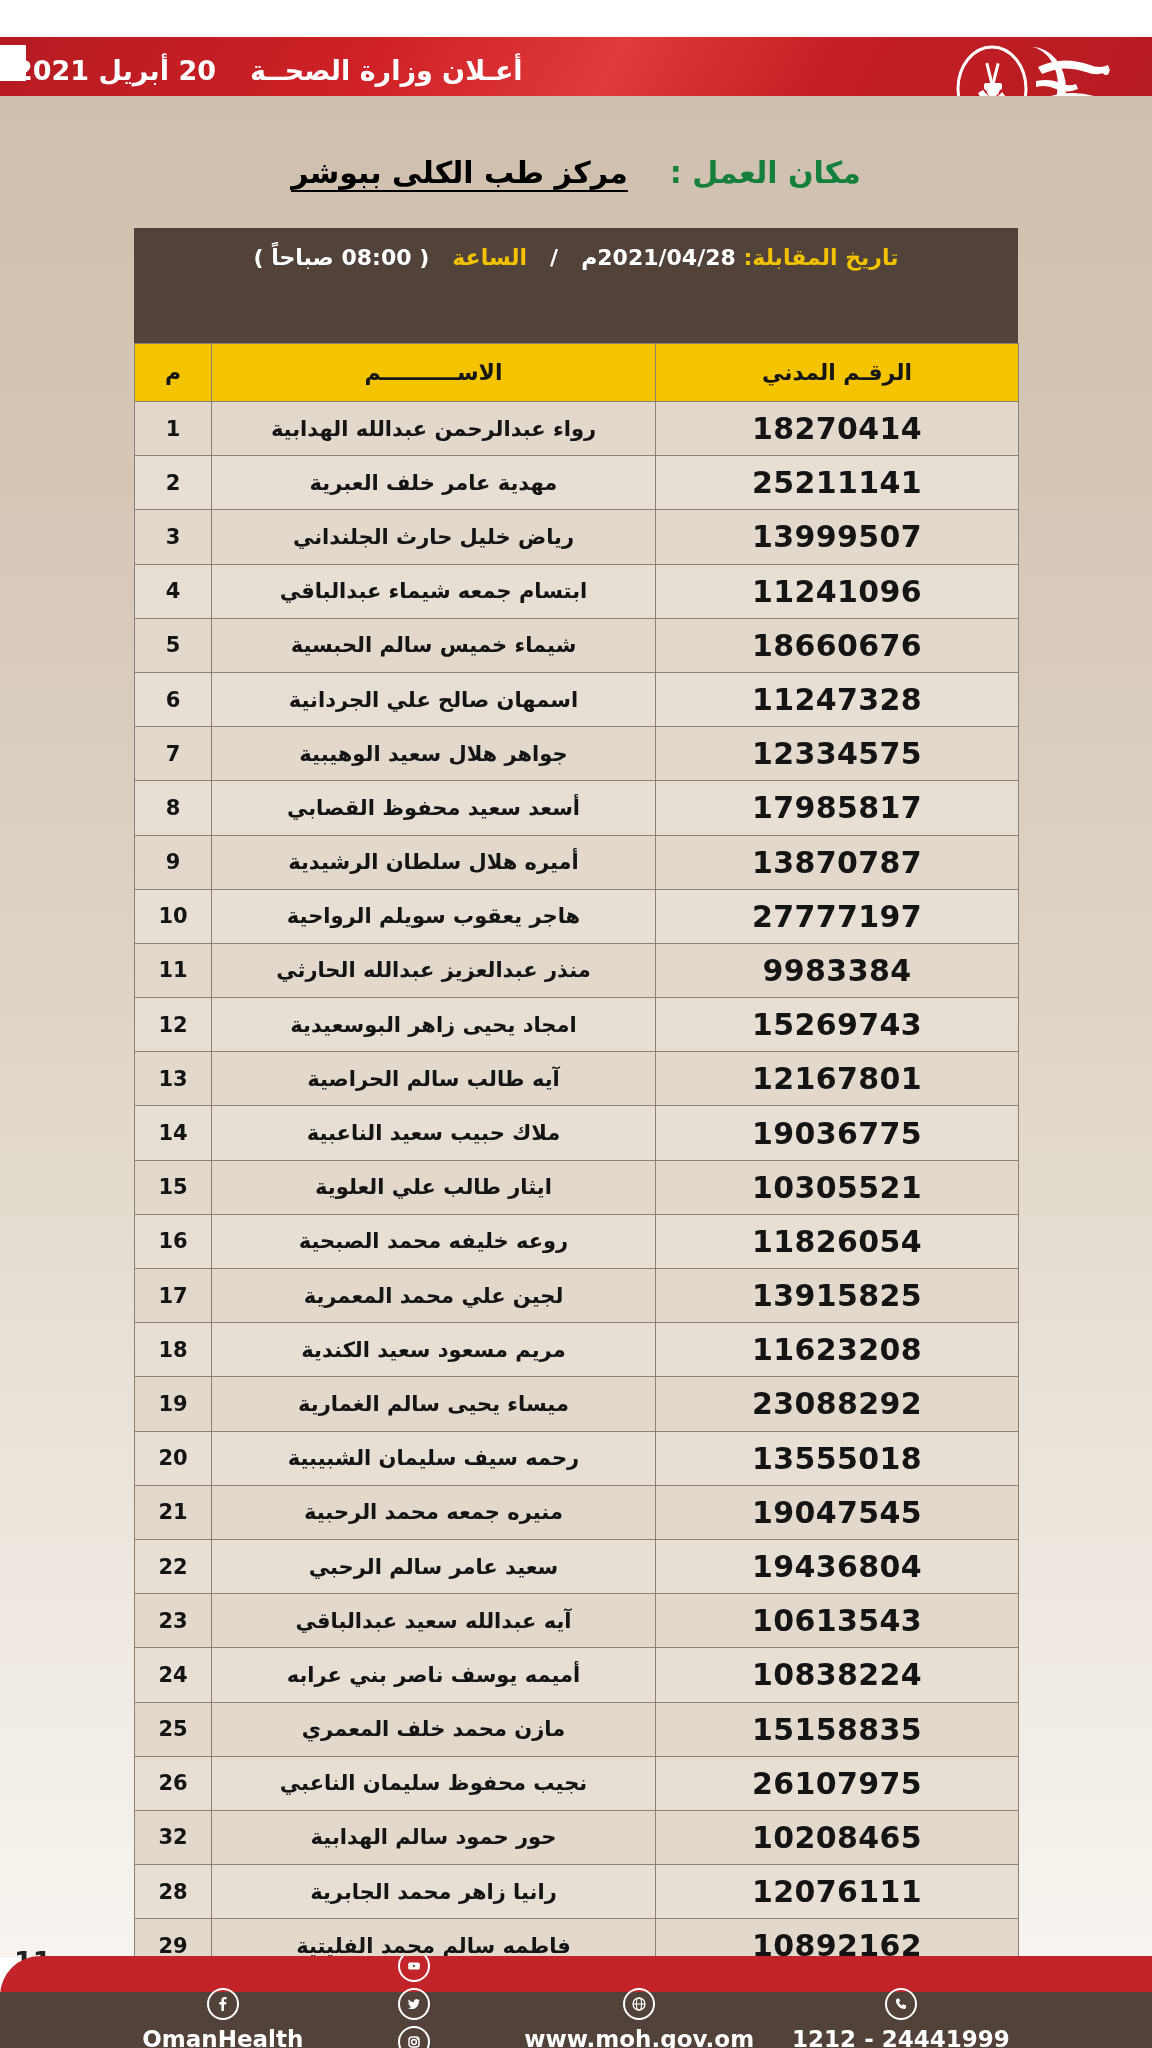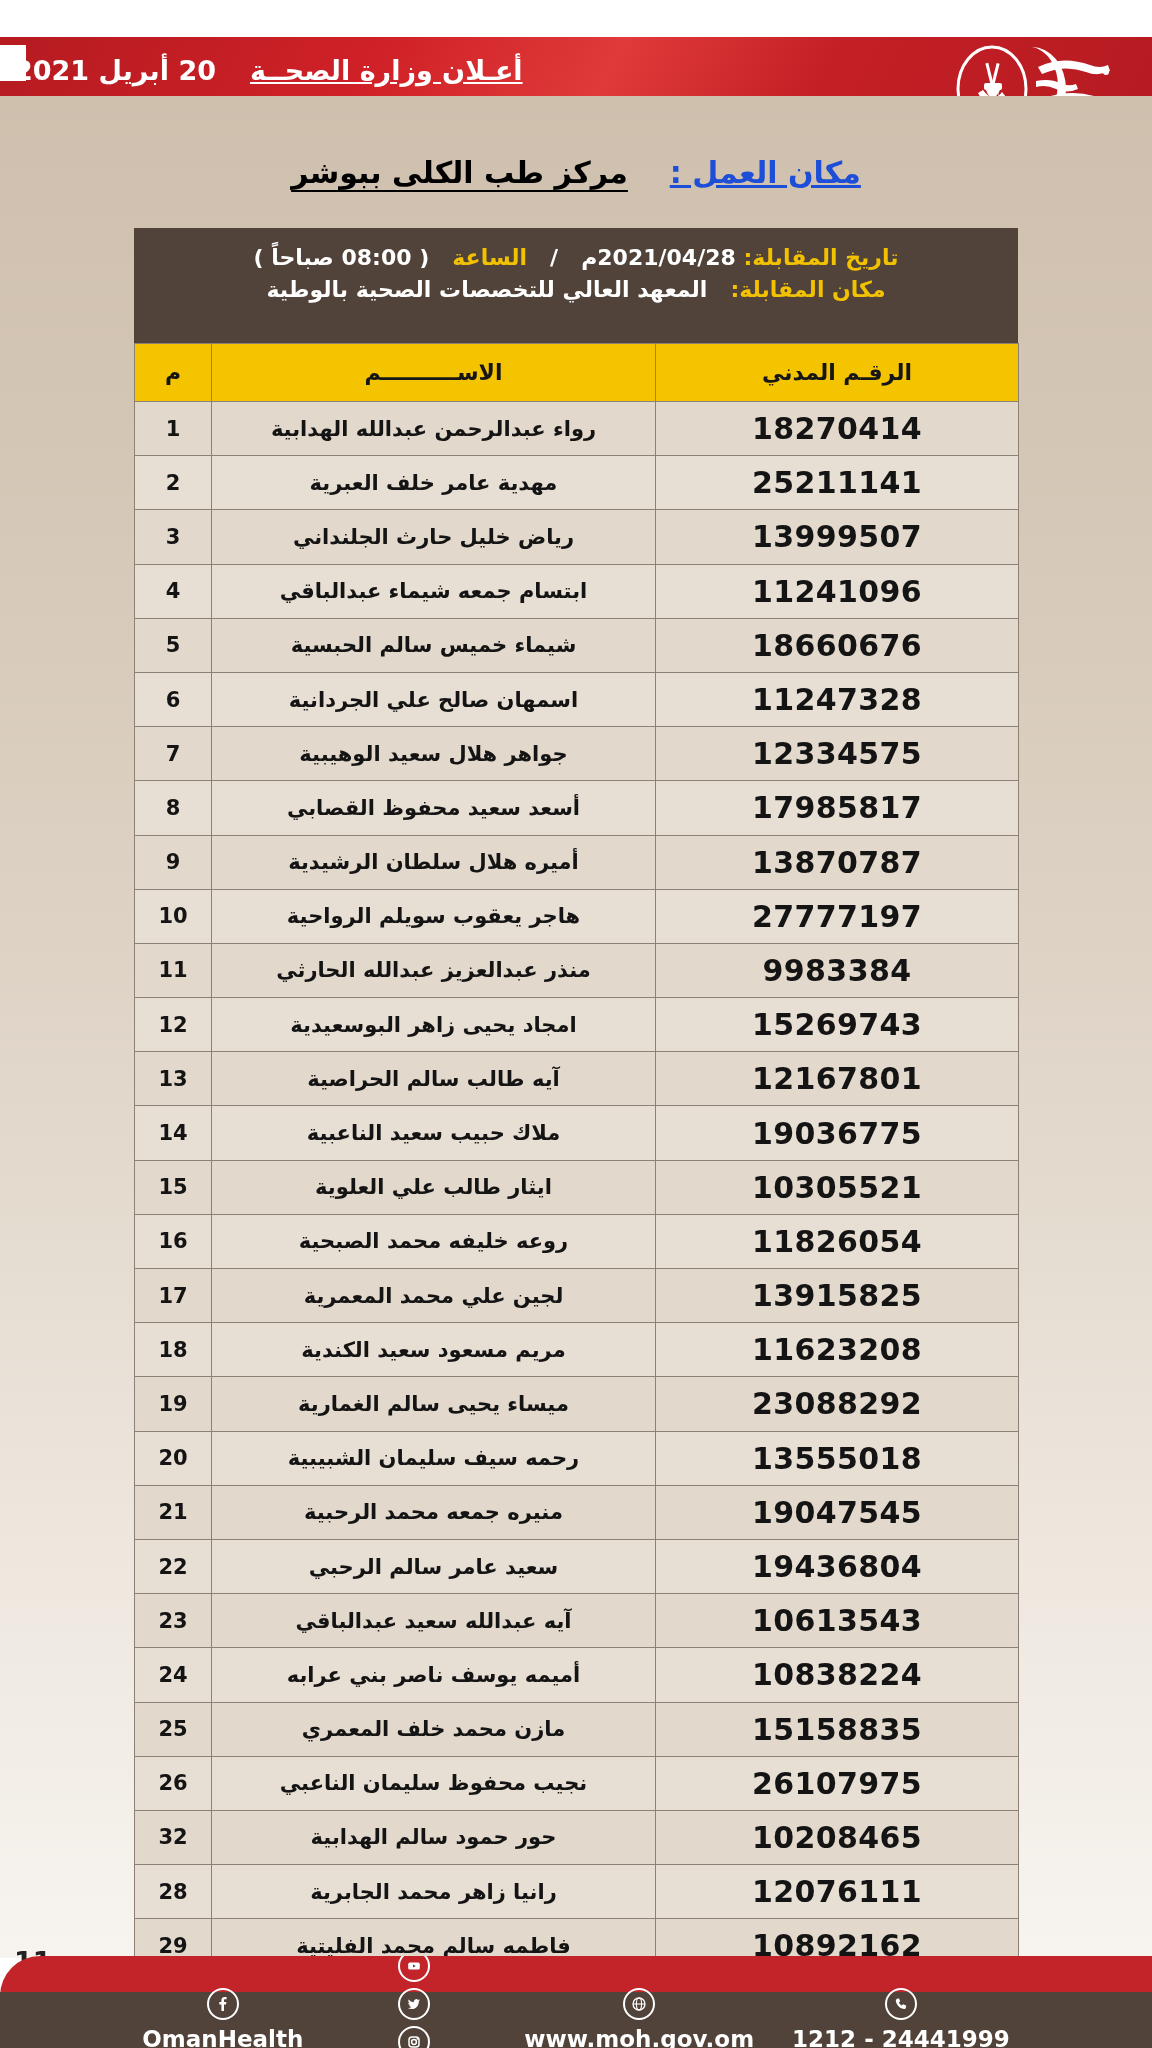--- a/index.html
+++ b/index.html
@@ -17,35 +17,35 @@
   .header-white-swoosh{position:absolute;left:0;top:64px;width:1152px;height:46px;
       background:#ffffff;border-radius:0 0 0 0;
       clip-path:polygon(0 18px,0 46px,1152px 46px,1152px 0px,780px 0px,400px 14px,120px 19px);}
   .header-tan-swoosh{position:absolute;left:0;top:74px;width:1152px;height:40px;
       background:#cfc0ae;
       clip-path:polygon(0 16px,0 40px,1152px 40px,1152px 0px,760px 2px,380px 14px,110px 17px);}
   .hdr-left-tab{position:absolute;left:0;top:8px;width:26px;height:36px;background:#ffffff;}
   .hdr-text{position:absolute;top:9px;left:14px;width:740px;height:48px;
       display:flex;align-items:center;justify-content:flex-start;flex-direction:row-reverse;gap:34px;
       color:#ffffff;font-weight:bold;font-size:27px;direction:rtl;}
-  .hdr-announce{letter-spacing:.5px;text-decoration:underline;}
+  .hdr-announce{letter-spacing:.5px;}
   .hdr-date-txt{letter-spacing:.5px;}
 
   .logo{position:absolute;right:22px;top:4px;width:210px;height:96px;}
   .logo svg{display:block;}
 
   
   .page-bg{position:absolute;left:0;top:96px;width:1152px;height:1862px;background:#cfc0ae;}
   .page-bg-inner{position:absolute;left:0;top:0;width:1152px;height:1862px;
       background:linear-gradient(180deg,#cfc0ae 0%,#d4c6b5 18%,#ddd2c4 45%,#ece5dc 75%,#f7f4ef 100%);}
 
   
   .worksite{position:absolute;top:155px;left:0;width:1152px;text-align:center;
       direction:rtl;font-size:30px;font-weight:bold;color:#1a1a1a;}
-  .worksite .label{color:#1d4ed8;text-decoration:underline;}
+  .worksite .label{color:#15803d;}
   .worksite .value{color:#000000;text-decoration:underline;text-underline-offset:7px;
       text-decoration-thickness:2px;}
 
   
   .info-banner{position:absolute;left:134px;top:228px;width:884px;height:115px;
       background:#514339;box-sizing:border-box;padding:14px 0 16px 0;direction:rtl;text-align:center;}
   .info-line{font-size:22px;font-weight:bold;color:#ffffff;line-height:1.45;white-space:nowrap;}
   .info-line .k{color:#f2c200;}
   .info-line .t{color:#f2c200;}
 
@@ -137,25 +137,20 @@
   <div class="info-line">
     <span class="k">تاريخ المقابلة:</span>
     <span>2021/04/28م</span>
     <span>&nbsp;</span>
     <span>/</span>
     <span>&nbsp;</span>
     <span class="t">الساعة</span>
     <span>&nbsp;</span>
     <span>( 08:00 صباحاً )</span>
   </div>
-  <div class="info-line">
-    <span class="k">مكان المقابلة:</span>
-    <span>&nbsp;</span>
-    <span>المعهد العالي للتخصصات الصحية بالوطية</span>
-  </div>
 </div>
 
 <table class="tbl">
   <colgroup>
     <col class="col-id">
       <col class="col-name">
       <col class="col-num">
   </colgroup>
   <thead>
     <tr>

